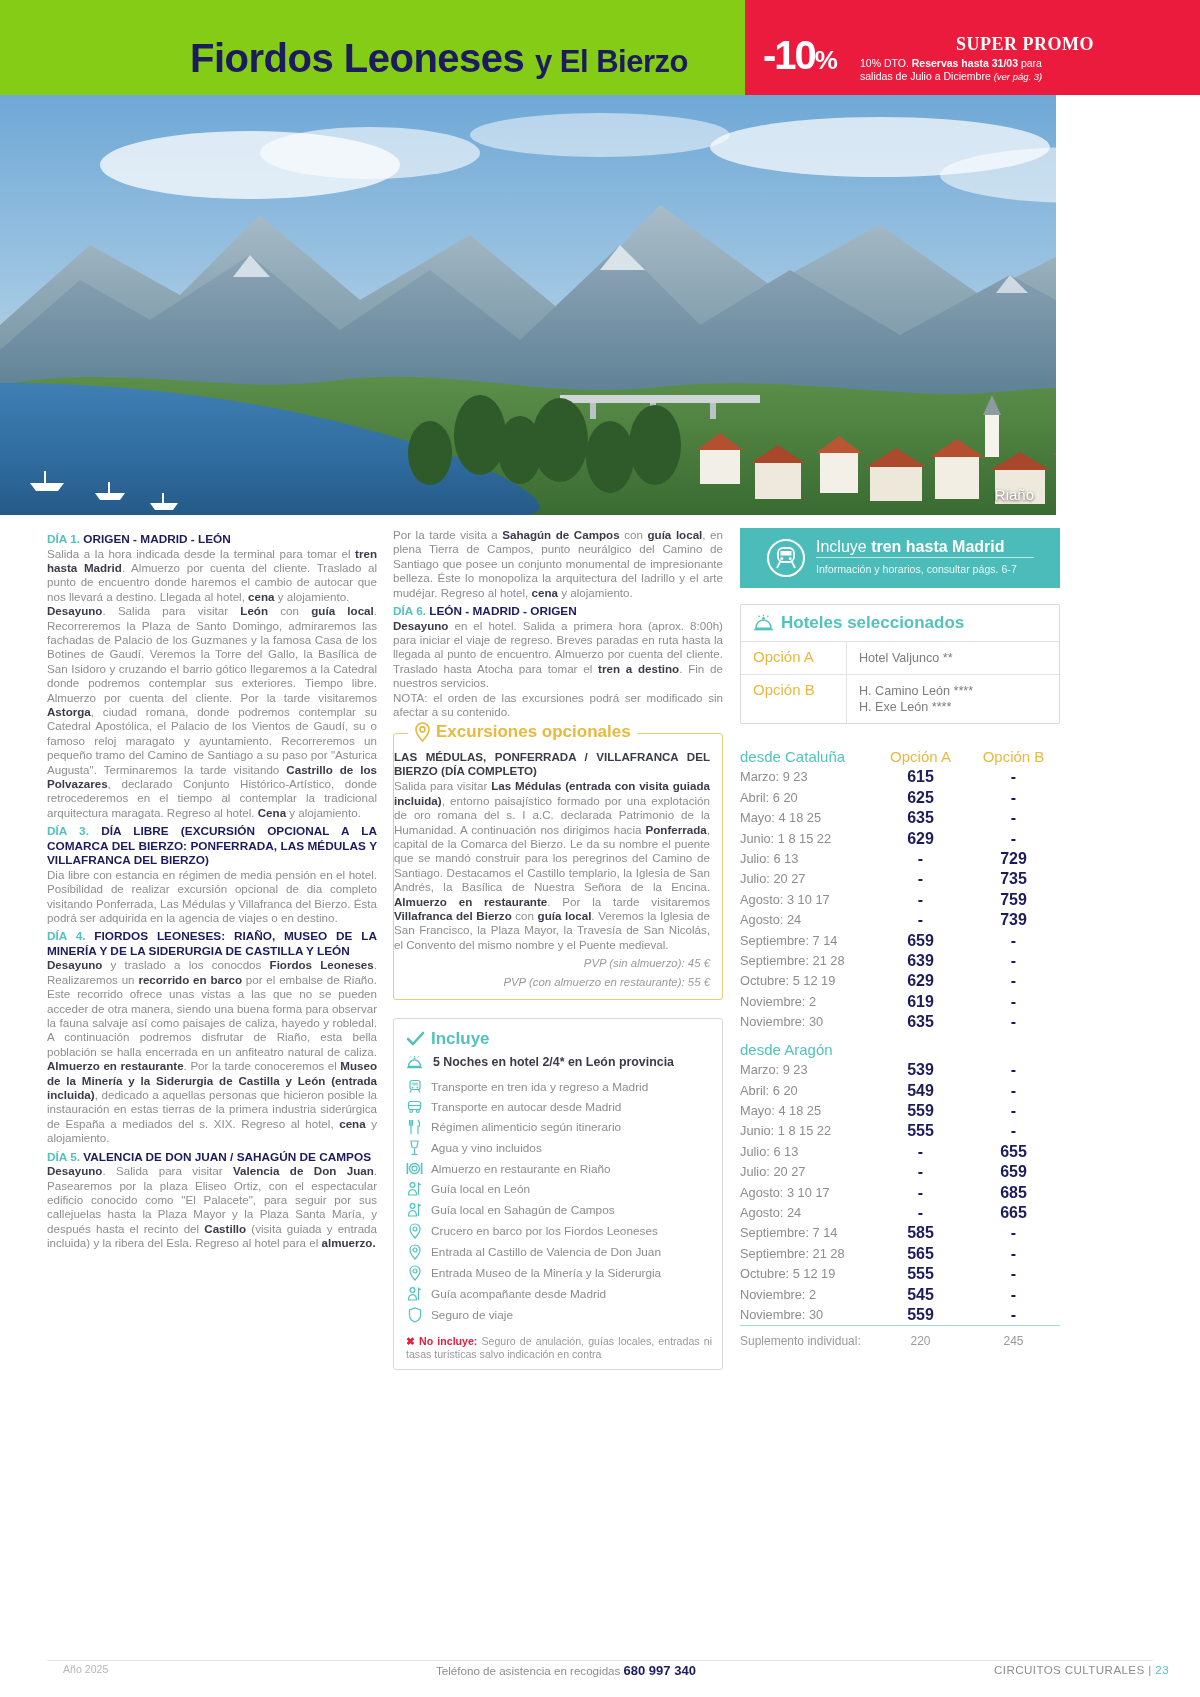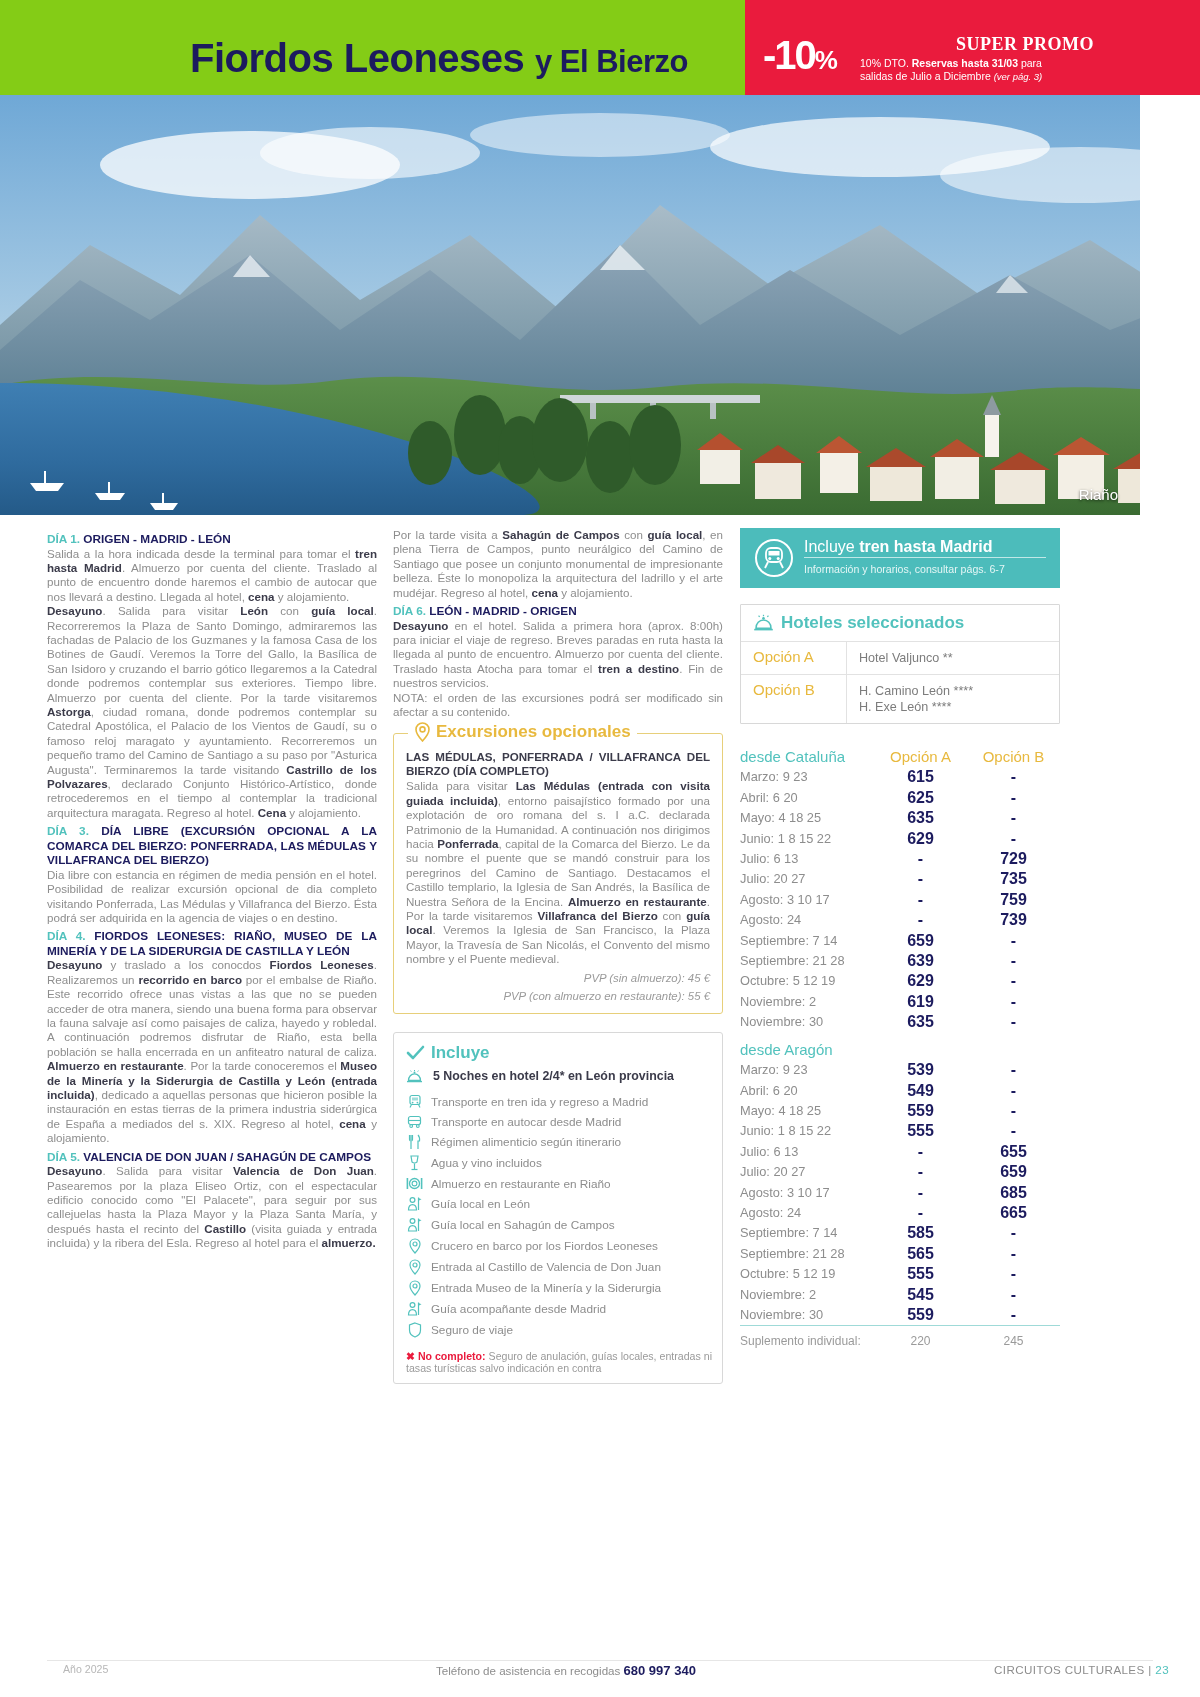--- a/index.html
+++ b/index.html
@@ -30,21 +30,21 @@
     font-size:40px; font-weight:bold; letter-spacing:-2px;
   }
   .promo-pct .pc { font-size:26px; }
   .promo-txt { position:absolute; left:115px; top:34px; width:330px; }
   .promo-head { font-size:18px; font-weight:bold; letter-spacing:.5px; text-align:center;font-family:Liberation Serif, serif; }
   .promo-line { font-size:10.5px; line-height:13px; margin-top:2px; }
   .promo-line b { font-weight:bold; }
   .promo-line i { font-style:italic; font-size:9.5px; }
 
   
-  .hero { position:relative; width:1140px; height:420px; overflow:hidden; }
+  .hero { position:relative; width:1056px; height:420px; overflow:hidden; }
   .hero svg { position:absolute; top:0; left:0; }
   .hero-caption {
     position:absolute; right:22px; bottom:12px;
     color:#fff; font-size:15px;
     text-shadow:0 1px 3px rgba(0,0,0,.7);
   }
 
   
   .cols { position:absolute; top:528px; left:0; width:1200px; }
   .col { position:absolute; top:0; font-size:11.6px; line-height:14.4px; text-align:justify; }
@@ -55,42 +55,42 @@
   .daytitle { margin-top:4px; font-size:11.8px; line-height:14.5px; }
   .daytitle .d { color:#52c2bd; font-weight:bold; }
   .daytitle .t { color:#1c1b5e; font-weight:bold; }
   p.body { margin:0; color:#8d8d8d; }
   p.body b { color:#3b3b4a; font-weight:bold; }
 
   
   .exc {
     position:relative; margin-top:14px;
     border:1px solid #e7cf7a; border-radius:3px;
-    padding:16px 12px 10px 12px;
+    padding:16px 12px 10px 0;
   }
   .exc-legend {
     position:absolute; top:-12px; left:14px; background:#fff;
     padding:0 6px; color:#e8b93e; font-size:17px; font-weight:bold;
     white-space:nowrap; display:flex; align-items:center; gap:5px;
   }
   .exc h4 { margin:0 0 1px 0; font-size:11.6px; line-height:14px; color:#3b3b4a; font-weight:bold; }
   .exc .pvp { text-align:right; font-style:italic; font-size:11.4px; color:#9a9a9a; margin-top:4px; }
 
   
   .inc { position:relative; margin-top:18px; border:1px solid #d8d8d8; border-radius:3px; padding:12px 10px 8px 12px; }
   .inc-title { color:#52c2bd; font-size:17px; font-weight:bold; display:flex; align-items:center; gap:6px; margin-bottom:8px; }
   .inc-first { display:flex; align-items:flex-start; gap:10px; font-size:12.4px; font-weight:bold; color:#3b3b4a; margin-bottom:6px; }
   .inc-item { display:flex; align-items:flex-start; gap:8px; font-size:11.8px; line-height:17px; color:#8d8d8d; }
   .inc-ico { width:17px; min-width:17px; text-align:center; color:#52c2bd; }
   .inc-no { margin-top:7px; font-size:10.6px; line-height:12.6px; color:#9a9a9a; }
   .inc-no b { color:#ea1b3d; font-weight:bold; }
   .inc-no .x { color:#ea1b3d; font-weight:bold; }
 
   
-  .tren { background:#4cbcbb; color:#fff; padding:10px 14px; display:flex; align-items:center; gap:10px; }
+  .tren { background:#4cbcbb; color:#fff; padding:10px 26px; display:flex; align-items:center; gap:10px; }
   .tren-txt { flex:1; }
   .tren-t1 { font-size:16px; font-weight:bold; border-bottom:1px solid rgba(255,255,255,.65); padding-bottom:3px; }
   .tren-t1 .light { font-weight:normal; }
   .tren-t2 { font-size:10.6px; margin-top:4px; color:#e4f6f5; }
 
   
   .hoteles { margin-top:16px; border:1px solid #d8d8d8; border-radius:1px; }
   .hoteles-title { color:#52c2bd; font-size:17px; font-weight:bold; padding:9px 12px 8px 12px; display:flex; align-items:center; gap:7px; }
   .hot-row { display:flex; border-top:1px solid #e2e2e2; }
   .hot-a { width:105px; color:#e8b93e; font-size:15px; padding:8px 0 8px 12px; }
@@ -408,21 +408,21 @@
         </div>
         <div class="inc-item">
           <span class="inc-ico"><svg width="14" height="16" viewBox="0 0 14 16">
                 <path d="M7 1 L12.5 3 L12.5 8 Q12.5 13 7 15 Q1.5 13 1.5 8 L1.5 3 Z" fill="none" stroke="#52c2bd" stroke-width="1.2"></path>
               </svg></span>
           <span>Seguro de viaje</span>
         </div>
       </div>
       <div class="inc-no">
         <span class="x">✖</span>
-        <b>No completo:</b><span> Seguro de anulación, guías locales, entradas ni tasas turísticas salvo indicación en contra</span>
+        <b>No incluye:</b><span> Seguro de anulación, guías locales, entradas ni tasas turísticas salvo indicación en contra</span>
       </div>
     </div>
   </div>
 
   <div class="col col3">
 
     <div class="tren">
       <svg width="40" height="40" viewBox="0 0 40 40">
         <circle cx="20" cy="20" r="18" fill="none" stroke="#ffffff" stroke-width="2"></circle>
         <rect x="12" y="10" width="16" height="14" rx="5" fill="none" stroke="#fff" stroke-width="1.8"></rect>

